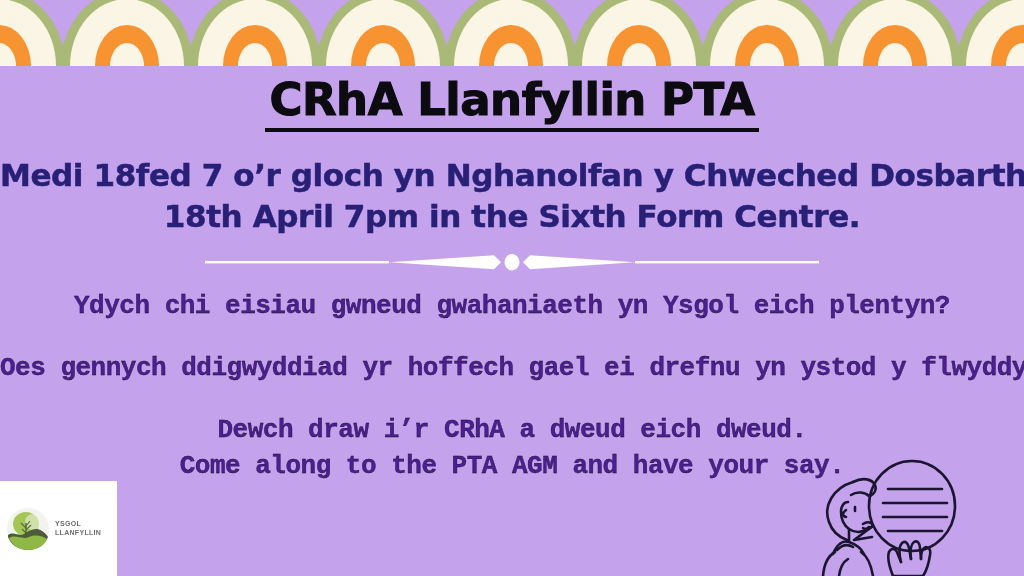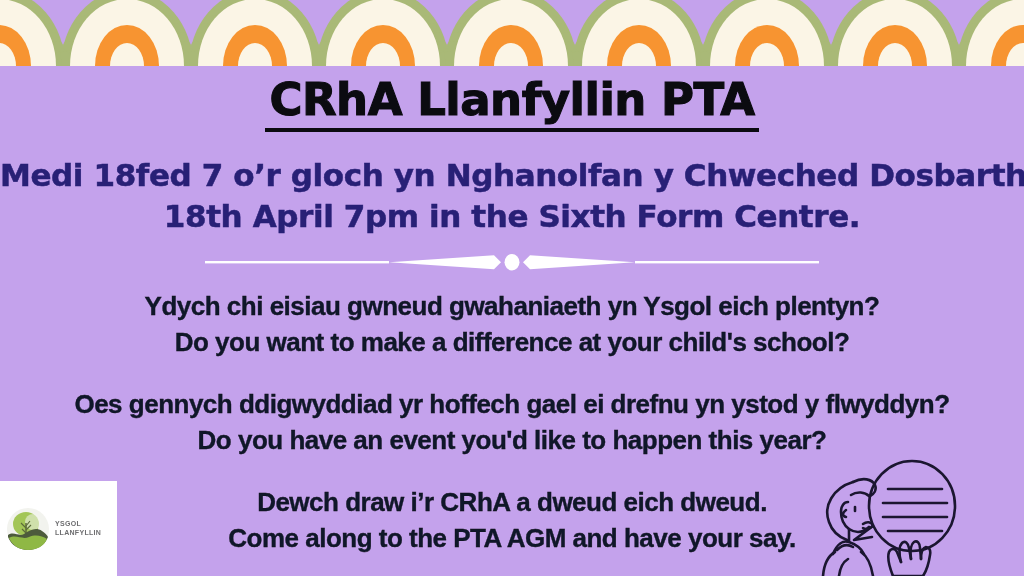--- a/index.html
+++ b/index.html
@@ -76,25 +76,25 @@
   
   #body-block {
     position:absolute;
     top:288px; left:0; width:1024px;
     text-align:center;
     z-index:3;
   }
   .para { margin-bottom:26px; }
   .para:last-child { margin-bottom:4px; }
   .body-line {
-    font-family:Liberation Sans, sans-serif;
+    font-family:Liberation Mono, monospace;
     font-weight:bold;
     font-size:26px;
     line-height:36px;
-    color:#0f172a;
+    color:#4c1d95;
     letter-spacing:-0.5px;
     -webkit-text-stroke:0.35px #111117;
     white-space:nowrap;
   }
 
   
   #logo-card {
     position:absolute;
     left:0; top:481px;
     width:117px; height:95px;
@@ -197,26 +197,24 @@
       <path d="M184,10.2 L289,3.2 L296,10.2 L289,17.2 Z" fill="#ffffff"></path>
       <path d="M430,10.2 L325,3.2 L318,10.2 L325,17.2 Z" fill="#ffffff"></path>
       <ellipse cx="307" cy="10.2" rx="7.5" ry="8.2" fill="#ffffff"></ellipse>
     </svg>
   </div>
 
   <div id="body-block">
 
     <div class="para">
       <div class="body-line">Ydych chi eisiau gwneud gwahaniaeth yn Ysgol eich plentyn?</div>
-      <div class="body-line">Do you want to make a difference at your child's school?</div>
     </div>
 
     <div class="para">
       <div class="body-line">Oes gennych ddigwyddiad yr hoffech gael ei drefnu yn ystod y flwyddyn?</div>
-      <div class="body-line">Do you have an event you'd like to happen this year?</div>
     </div>
 
     <div class="para">
       <div class="body-line">Dewch draw i’r CRhA a dweud eich dweud.</div>
       <div class="body-line">Come along to the PTA AGM and have your say.</div>
     </div>
 
   </div>
 
   <div id="speaker-illustration">

